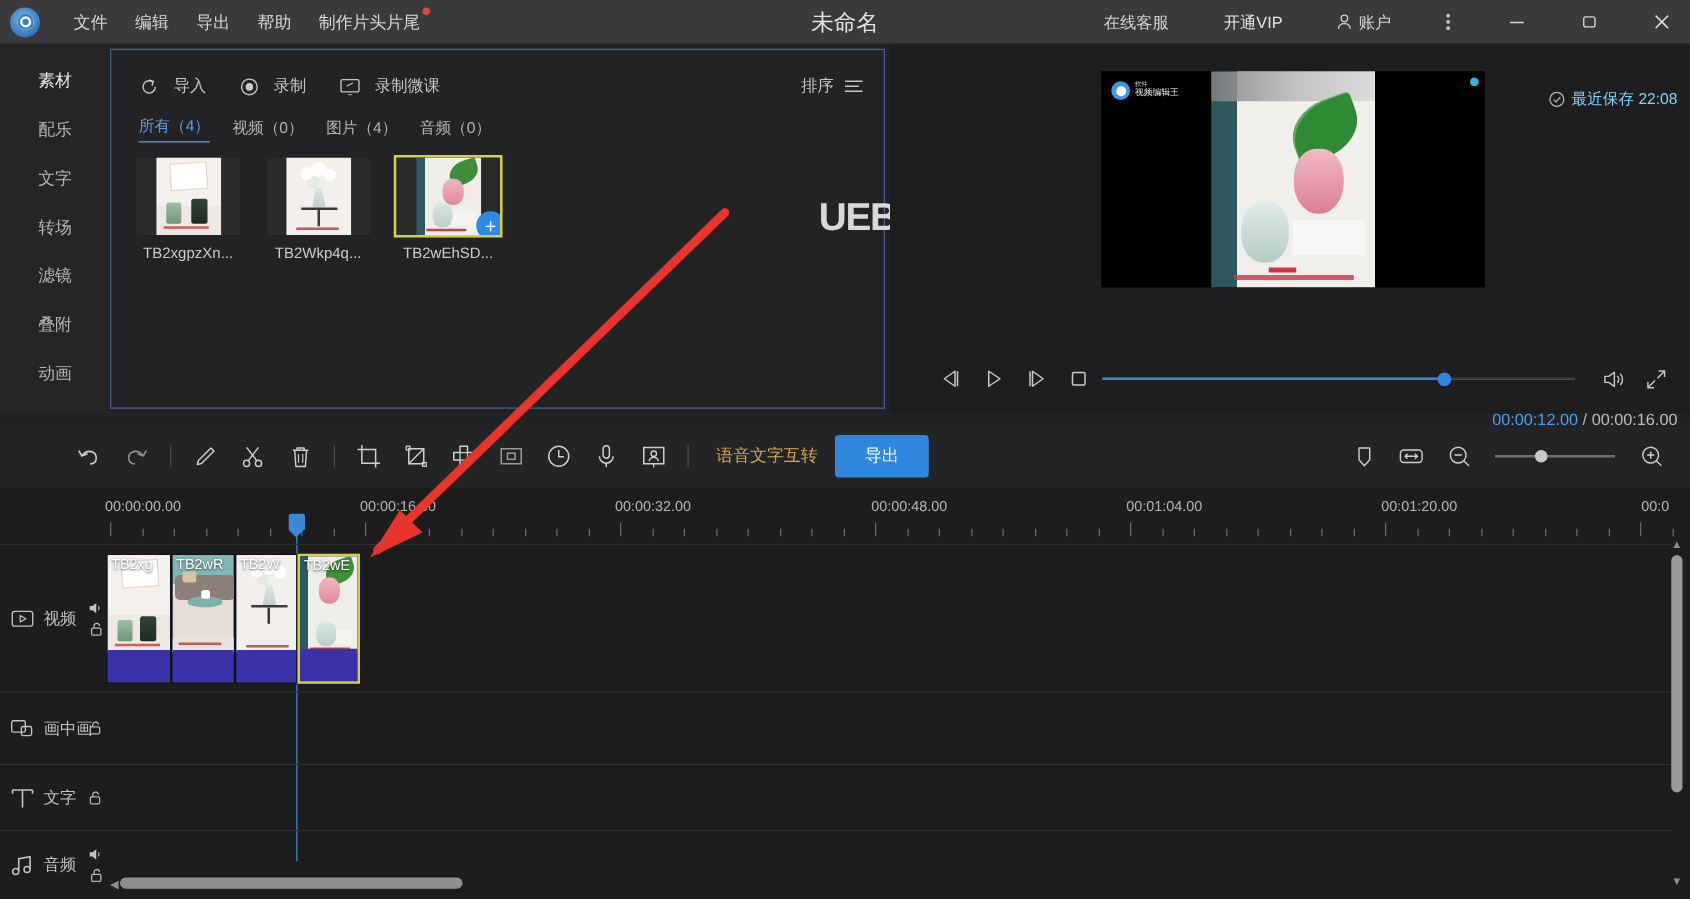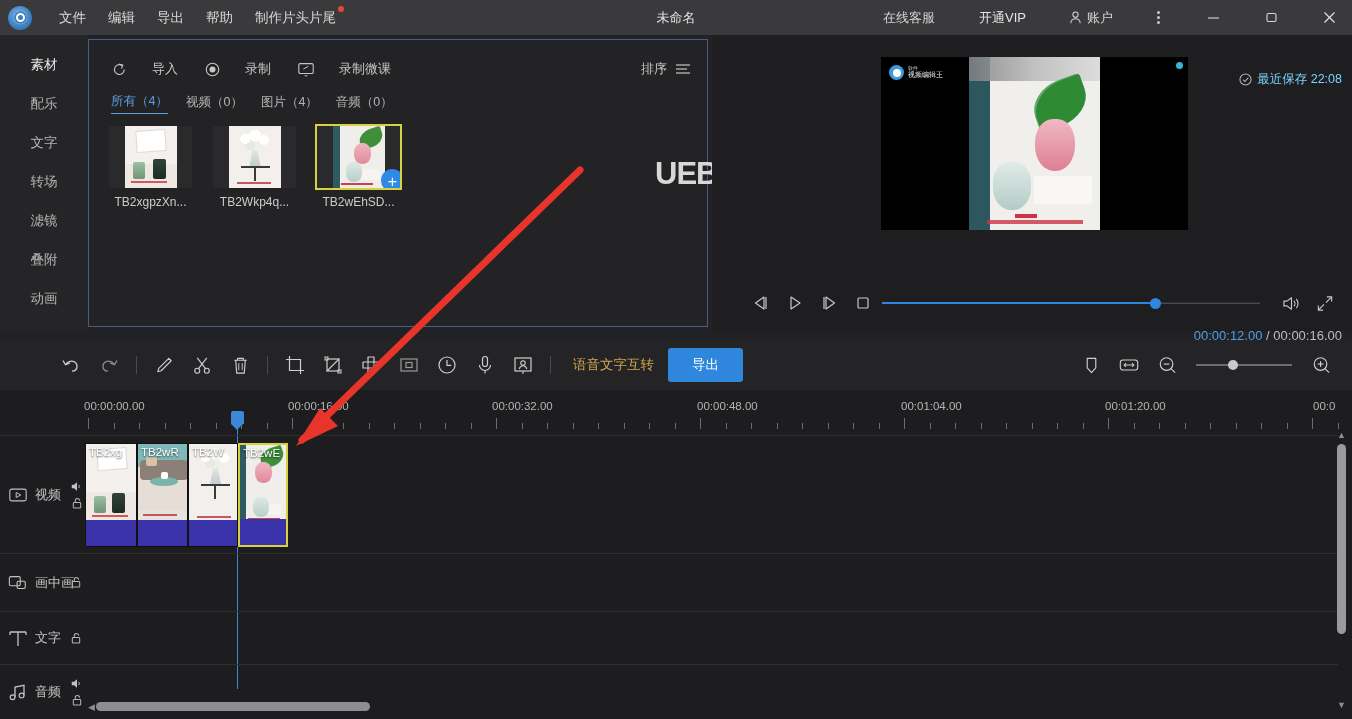--- a/index.html
+++ b/index.html
@@ -34,21 +34,21 @@
   }
   .menu { display:flex; align-items:center; margin-left:16px; }
   .menu-item {
     font-size:13.5px; color:#d8d8d8; padding:4px 11px; cursor:default; position:relative;
   }
   .menu-item .new-dot{
     position:absolute; right:3px; top:1px; width:6px; height:6px; border-radius:50%;
     background:#e8453c;
   }
   .win-title {
-    position:absolute; left:0; right:0; text-align:center; font-size:13px; color:#e3e3e3;
+    position:absolute; left:0; right:0; text-align:center; font-size:18px; color:#e3e3e3;
     pointer-events:none;
   }
   .tb-right { margin-left:auto; display:flex; align-items:center; padding-right:8px;gap:28px; }
   .tb-right .tr-item { font-size:13px; color:#d3d3d3; padding:0 8px; cursor:default; }
   .tb-right .vip { color:#e5e5e5; font-weight:normal; }
   .tb-right .acct { display:flex; align-items:center; gap:4px; padding:0 6px; }
   .dots3 { display:flex; flex-direction:column; gap:2px; padding:0 10px; cursor:pointer; }
   .dots3 i { width:3px; height:3px; background:#c8c8c8; border-radius:50%; display:block; }
   .wbtn { width:30px; height:35px; display:flex; align-items:center; justify-content:center;
           cursor:pointer; color:#d8d8d8; font-size:15px; }
@@ -76,21 +76,21 @@
   .mp-tab {
     font-size:14.5px; color:#cfcfcf; padding:0 22px; height:35px;
     display:flex; align-items:center; cursor:pointer;
   }
   .mp-tab.active { background:#f3dc5e; color:#262626; font-weight:bold; }
   .mp-sep { width:1px; height:14px; background:#4b4b4d; }
 
   .mp-tools {
     display:flex; align-items:center; margin:17px 16px 0 22px; height:24px;
   }
-  .mp-tool { display:flex; align-items:center; gap:24px; margin-right:26px; cursor:pointer;
+  .mp-tool { display:flex; align-items:center; gap:11px; margin-right:26px; cursor:pointer;
              font-size:13px; color:#c6c6c6; }
   .mp-sortwrap { margin-left:auto; display:flex; align-items:center; gap:8px; cursor:pointer;
                  font-size:13px; color:#c6c6c6; }
 
   .mp-filters { display:flex; align-items:center; margin:12px 0 0 22px; gap:18px; }
   .mp-filter { font-size:12.5px; color:#b5b5b5; cursor:pointer; padding-bottom:3px; }
   .mp-filter.active { color:#5b9fe3; border-bottom:1px solid #5b9fe3; }
 
   .mp-grid { display:flex; margin:12px 0 0 20px; gap:21px; }
   .mp-cell { width:83px; cursor:pointer; }

